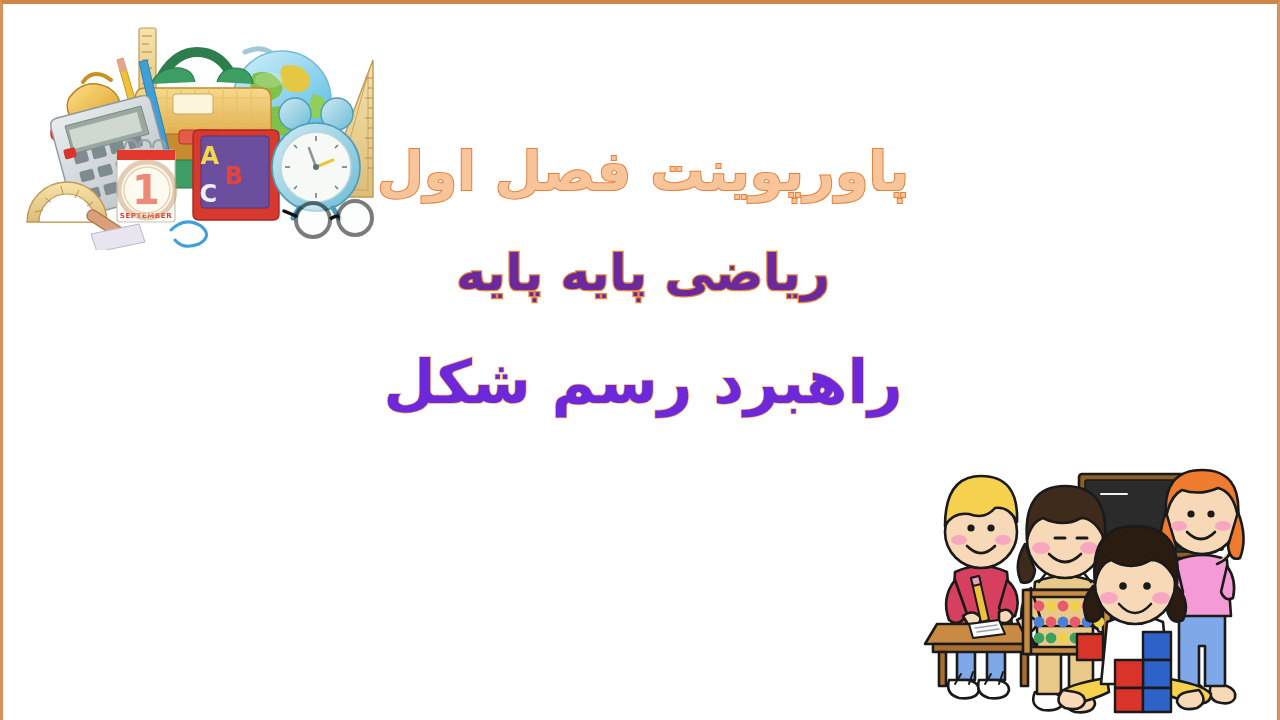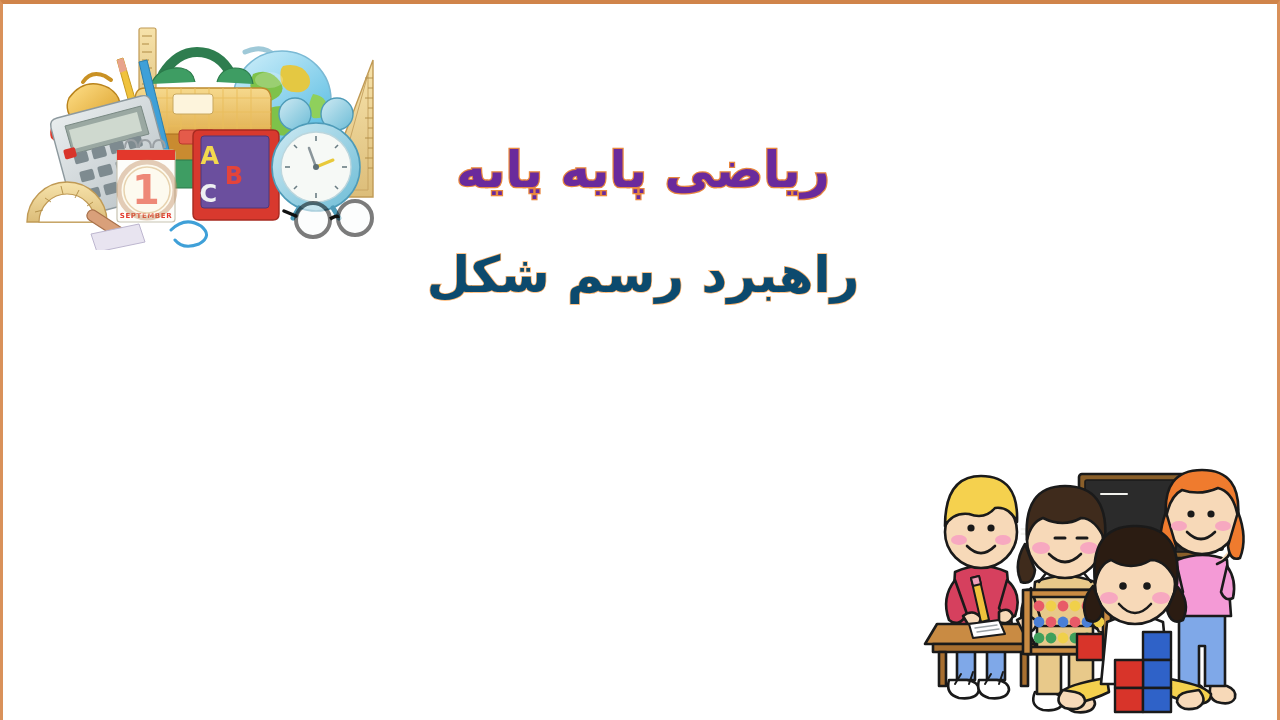--- a/index.html
+++ b/index.html
@@ -34,21 +34,21 @@
     margin-bottom:46px;
   }
   .line2{
     font-size:50px;color:#6a2a9c;
     -webkit-text-stroke:2.5px #e8873f;
     paint-order:stroke fill;
     letter-spacing:-1px;
     margin-bottom:52px;
   }
   .line3{
-    font-size:50px;color:#0c4a6e;
+    font-size:60px;color:#6d28d9;
     -webkit-text-stroke:1.5px #ffb36b;
     paint-order:stroke fill;
     letter-spacing:-1px;
   }
 
   
   .art-supplies{position:absolute;left:18px;top:18px;width:372px;height:228px;}
   .art-kids{position:absolute;left:908px;top:448px;width:360px;height:268px;}
   .art-supplies svg,.art-kids svg{display:block;width:100%;height:100%;}
 </style>
@@ -272,20 +272,21 @@
       <g>
         <path d="M150 208 q14 -14 30 -4 q12 10 -2 18 q-16 6 -24 -4" fill="none" stroke="#3fa0d8" stroke-width="3" stroke-linecap="round"></path>
       </g>
       <g>
         <path d="M70 212 l48 -10 l6 18 l-48 10 z" fill="#e8e4f0" stroke="#bdb6cf" stroke-width="1"></path>
       </g>
     </svg>
   </div>
 
   <div class="title-block">
+    <span class="line line1">پاورپوینت فصل اول</span>
     <span class="line line2">ریاضی پایه پایه</span>
     <span class="line line3">راهبرد رسم شکل</span>
   </div>
 
   <div class="art-kids">
     <svg viewBox="0 0 360 268" xmlns="http://www.w3.org/2000/svg">
       <g stroke="#1a1a1a" stroke-width="2.6" stroke-linejoin="round" stroke-linecap="round">
 
         <g>
           <rect x="168" y="22" width="118" height="84" rx="3" fill="#8a5f2a"></rect>

